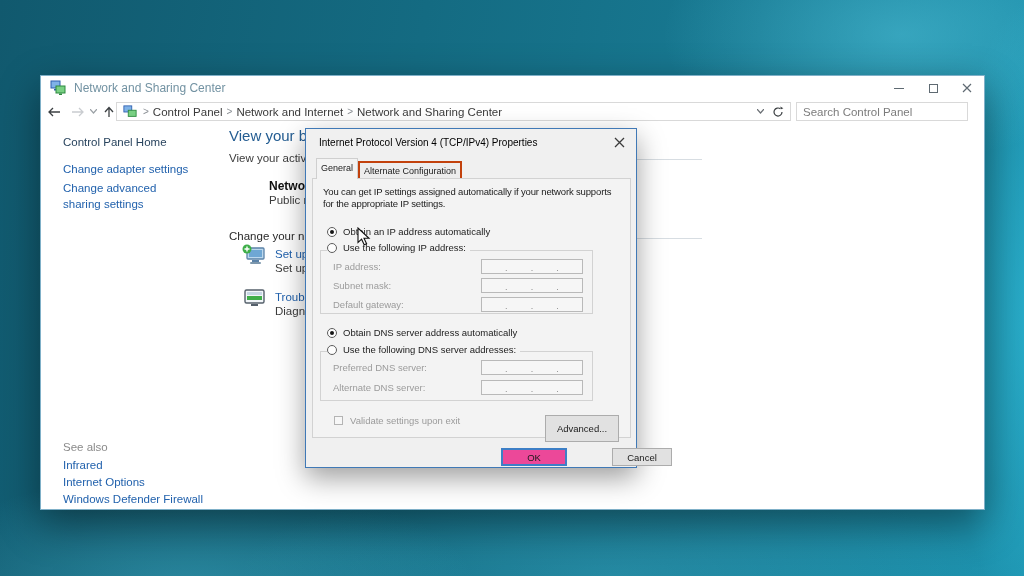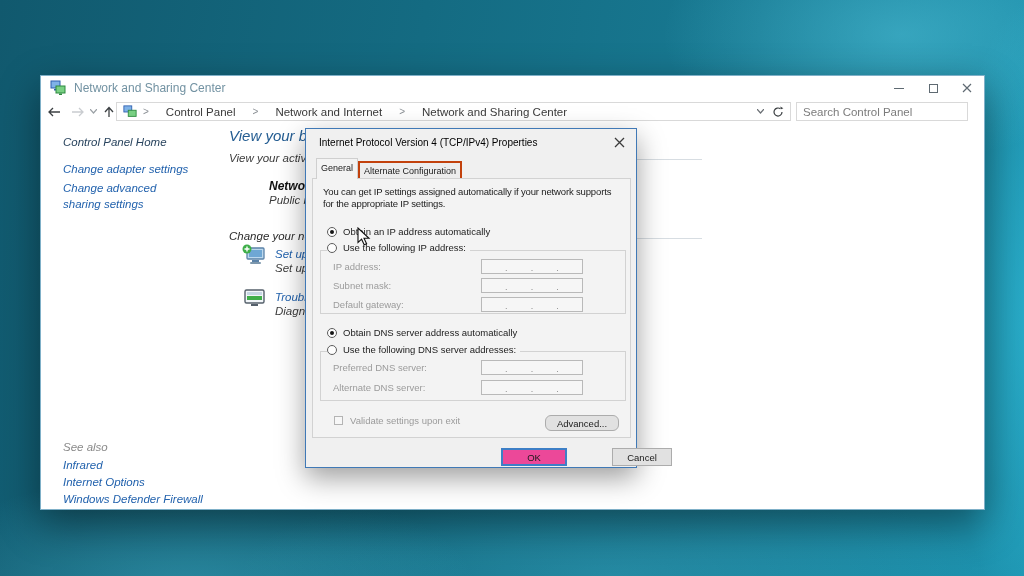--- a/index.html
+++ b/index.html
@@ -31,35 +31,35 @@
   .glyph-min { width:10px; height:1px; background:#5f6a72; }
   .glyph-max { width:9px; height:9px; border:1px solid #5f6a72; }
 
   .toolbar { position:absolute; left:0; top:24px; right:0; height:23px; background:#fff; }
   .nav-btn { position:absolute; top:2px; width:18px; height:19px; display:flex; align-items:center; justify-content:center; }
   .addressbar {
     position:absolute; left:75px; top:2px; width:675px; height:19px;
     border:1px solid #d9d9d9; background:#fff; display:flex; align-items:center; padding:0 4px;
   }
   .addressbar .crumb-icon { width:14px; height:14px; margin:0 4px 0 2px; }
-  .crumb { font-size:11.5px; color:#3b3b3b; margin:0 15px; white-space:nowrap; }
+  .crumb { font-size:11.5px; color:#3b3b3b; margin:0 2px; white-space:nowrap; }
   .crumb-sep { font-size:10px; color:#8a8f94; margin:0 2px; }
   .addr-right { margin-left:auto; display:flex; align-items:center; gap:8px; padding-right:2px; }
   .searchbox {
     position:absolute; left:755px; top:2px; width:172px; height:19px;
     border:1px solid #d9d9d9; background:#fff; display:flex; align-items:center;
   }
   .searchbox input {
     border:none; outline:none; flex:1; font-family:"Liberation Sans",sans-serif;
     font-size:11.5px; color:#444; padding:0 6px; background:transparent;
   }
   .searchbox input::placeholder { color:#7c7c7c; }
   .searchbox svg { margin-right:6px; }
 
-  .content { position:absolute; left:0; top:47px; right:0; bottom:0; background:#fff;font-style:italic; }
+  .content { position:absolute; left:0; top:47px; right:0; bottom:0; background:#fff; }
 
   
   .sidebar { position:absolute; left:22px; top:0; width:150px; }
   .side-item { font-size:11.5px; margin-bottom:6px; position:absolute; left:0; }
   .side-home { top:13px; color:#29445e; }
   .side-link { color:#2262ad; cursor:pointer; }
   .side-l1 { top:40px; }
   .side-l2 { top:58px; width:124px; line-height:1.35; }
   .side-seealso { top:318px; color:#8a8a8a; }
   .side-l3 { top:336px; }
@@ -99,39 +99,39 @@
   .tab-page { position:absolute; left:6px; top:49px; width:319px; height:260px;
     border:1px solid #d2d2d2; background:#f3f3f3; z-index:2;padding-left:40px; }
 
   .intro { position:absolute; left:10px; top:7px; width:305px; letter-spacing:-0.15px; line-height:1.25; color:#1b1b1b; }
 
   .radio-row { position:absolute; left:14px; height:13px; display:flex; align-items:center; background:#f3f3f3; padding-right:4px; z-index:2; }
   .radio { width:10px; height:10px; border:1px solid #5c5c5c; border-radius:50%; background:#fdfdfd; margin-right:6px; position:relative; flex:0 0 auto; }
   .radio.selected::after { content:""; position:absolute; left:2px; top:2px; width:4px; height:4px; border-radius:50%; background:#161616; }
   .rr1 { top:46px; } .rr2 { top:62px; } .rr3 { top:147px; } .rr4 { top:164px; }
 
-  .groupbox { position:absolute; left:7px; width:306px; border:1px solid #d2d2d2; background:#f3f3f3; z-index:1; }
+  .groupbox { position:absolute; left:7px; width:273px; border:1px solid #d2d2d2; background:#f3f3f3; z-index:1; }
   .gb1 { top:71px; height:64px; }
   .gb2 { top:172px; height:50px; }
   .field-label { position:absolute; left:12px; font-size:9.5px; color:#9b9b9b; white-space:nowrap; }
   .ip-field { position:absolute; left:160px; width:102px; height:15px; background:#f6f6f6;
     border:1px solid #b9b9b9; display:flex; justify-content:space-evenly; align-items:center; }
   .ip-field span { color:#8a8a8a; font-size:9px; line-height:1; transform:translateY(2px); }
   .f1l { top:10px; } .f1 { top:8px; }
   .f2l { top:29px; } .f2 { top:27px; }
   .f3l { top:48px; } .f3 { top:46px; }
   .d1l { top:10px; } .d1 { top:8px; }
   .d2l { top:30px; } .d2 { top:28px; }
 
   .validate-row { position:absolute; left:21px; top:236px; display:flex; align-items:center; }
   .checkbox { width:9px; height:9px; border:1px solid #b4b4b4; background:#f7f7f7; margin-right:7px; }
   .validate-label { color:#9b9b9b; }
   .btn { position:absolute; background:#e1e1e1; border:1px solid #acacac; font-size:9.5px; color:#1b1b1b;
     display:flex; align-items:center; justify-content:center; font-family:"Liberation Sans",sans-serif; }
-  .btn-advanced { left:232px; top:236px; width:74px; height:16px;border-radius:6px; }
+  .btn-advanced { left:232px; top:236px; width:74px; height:27px; }
   .btn-ok { left:195px; top:319px; width:66px; height:18px; border:2px solid #3d7fc6; background:#ec4899; }
   .btn-cancel { left:265px; top:319px; width:60px; height:18px;margin-left:41px; }
 
   .cursor { position:absolute; left:357px; top:227px; z-index:40; }
 </style>
 </head>
 <body>
 
 <div class="desktop"></div>
 

